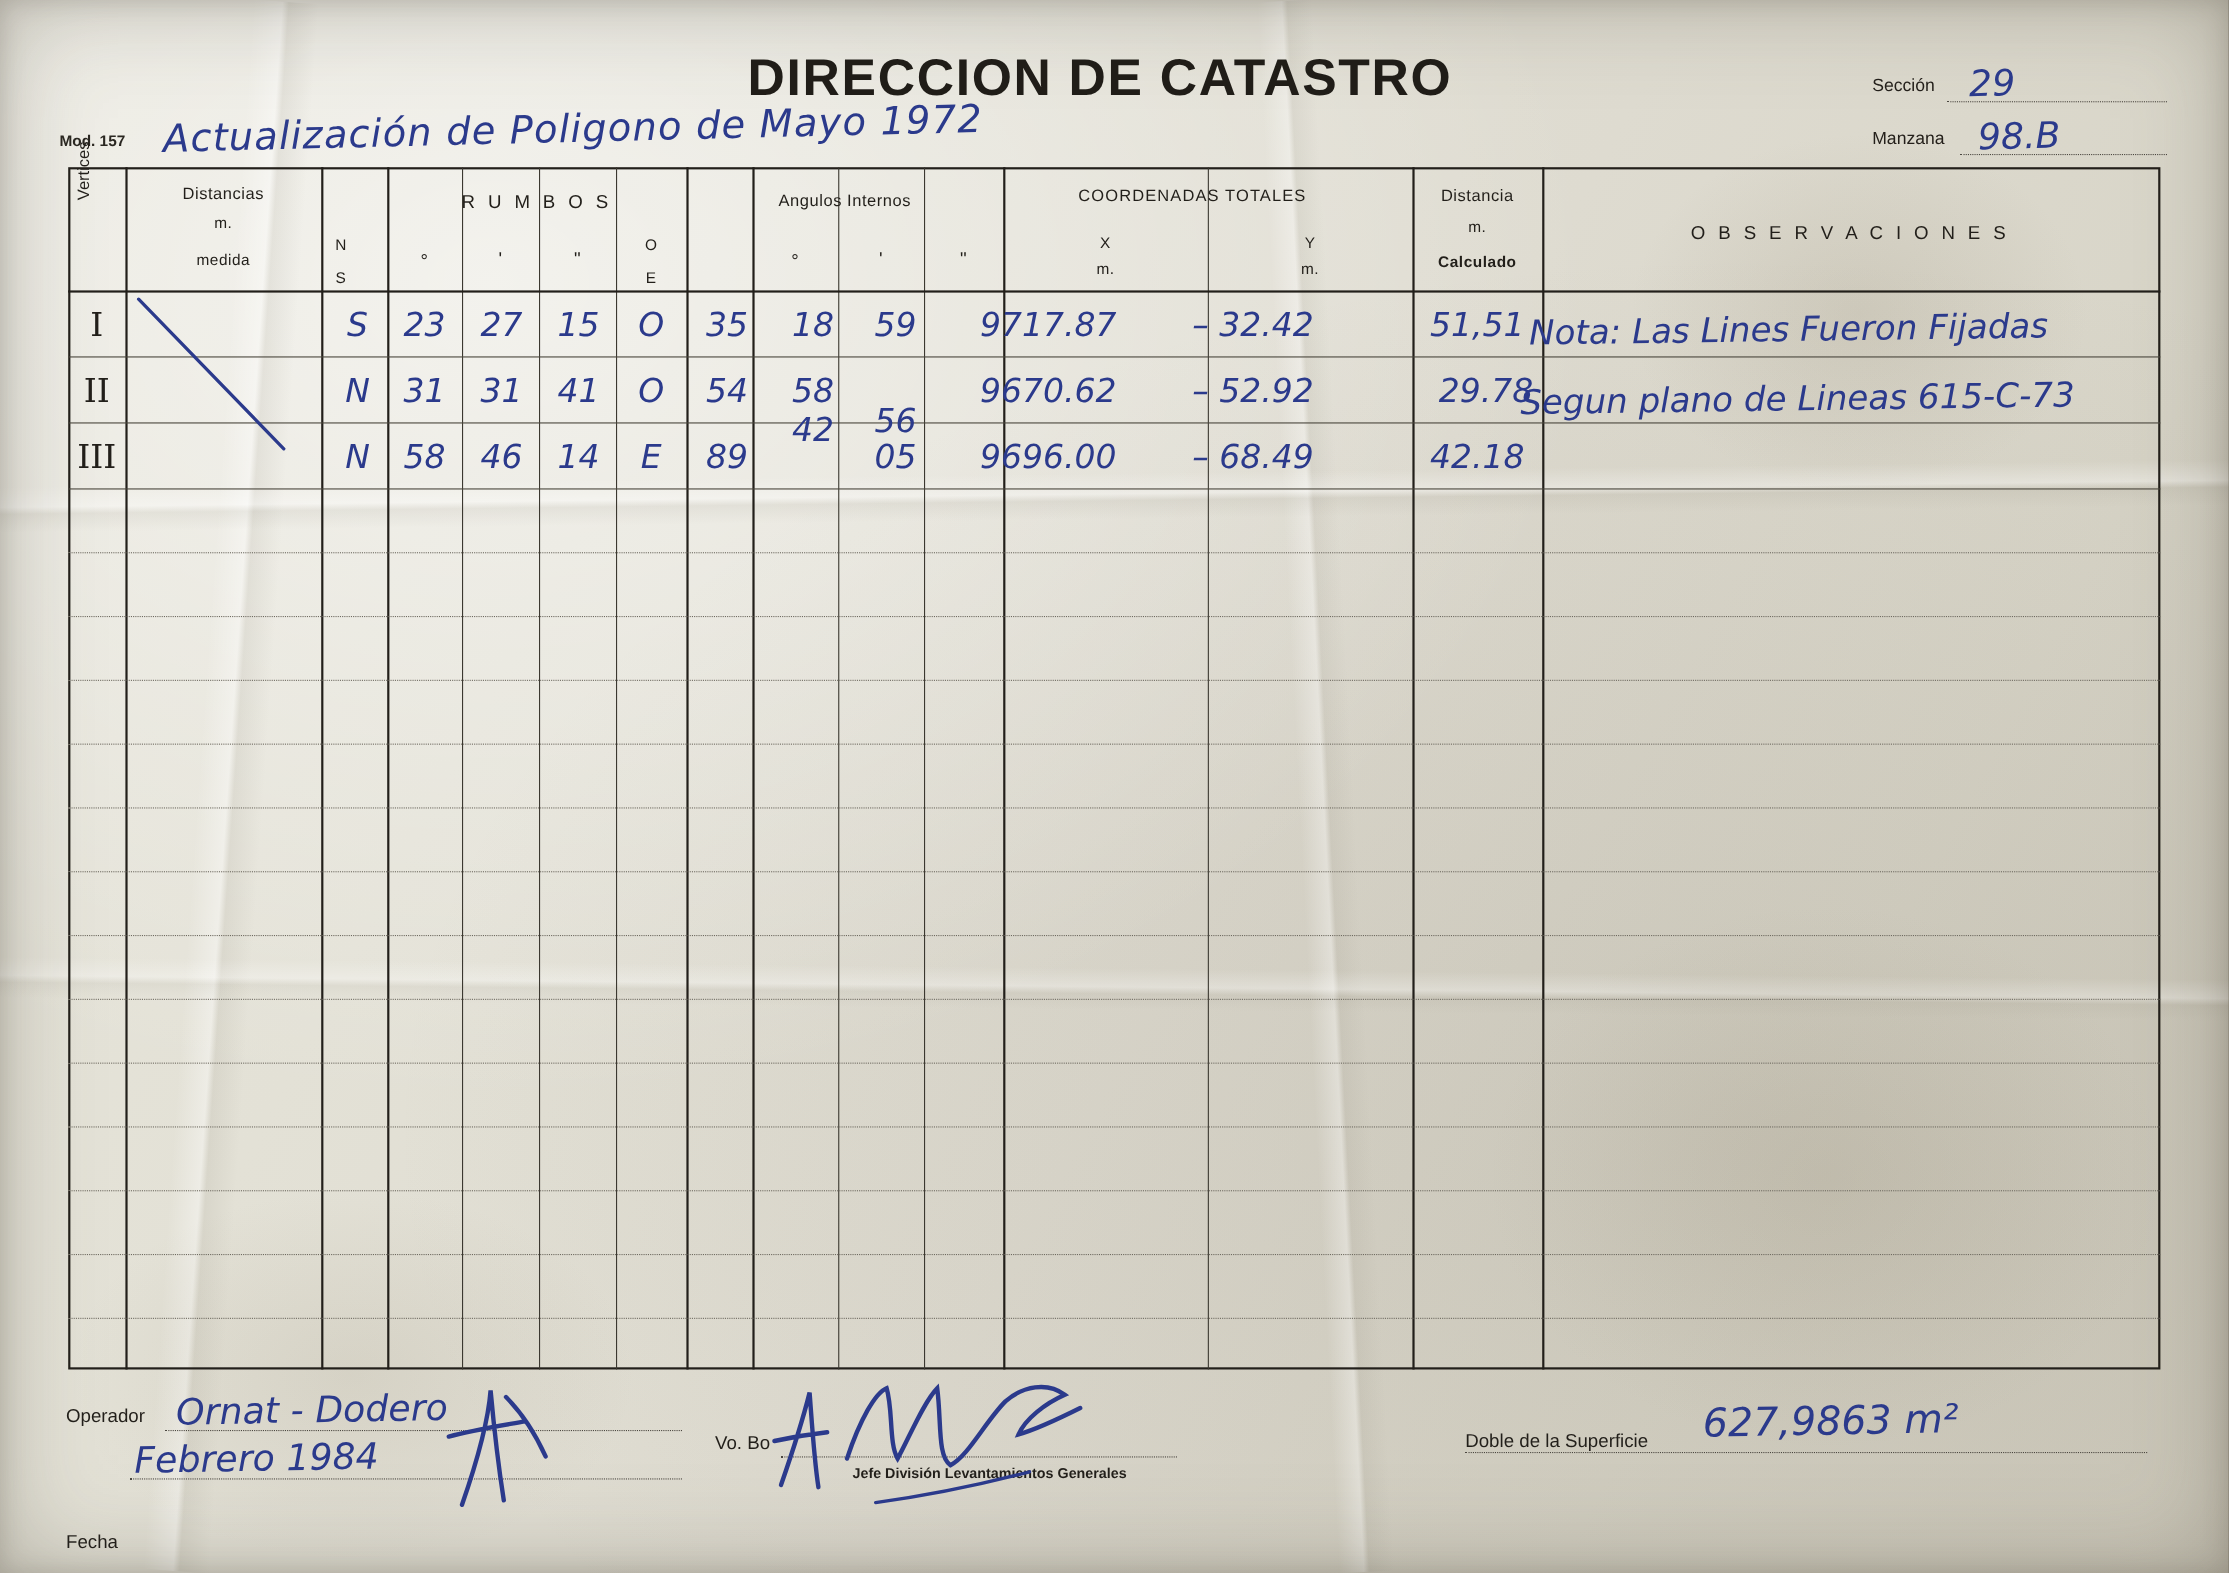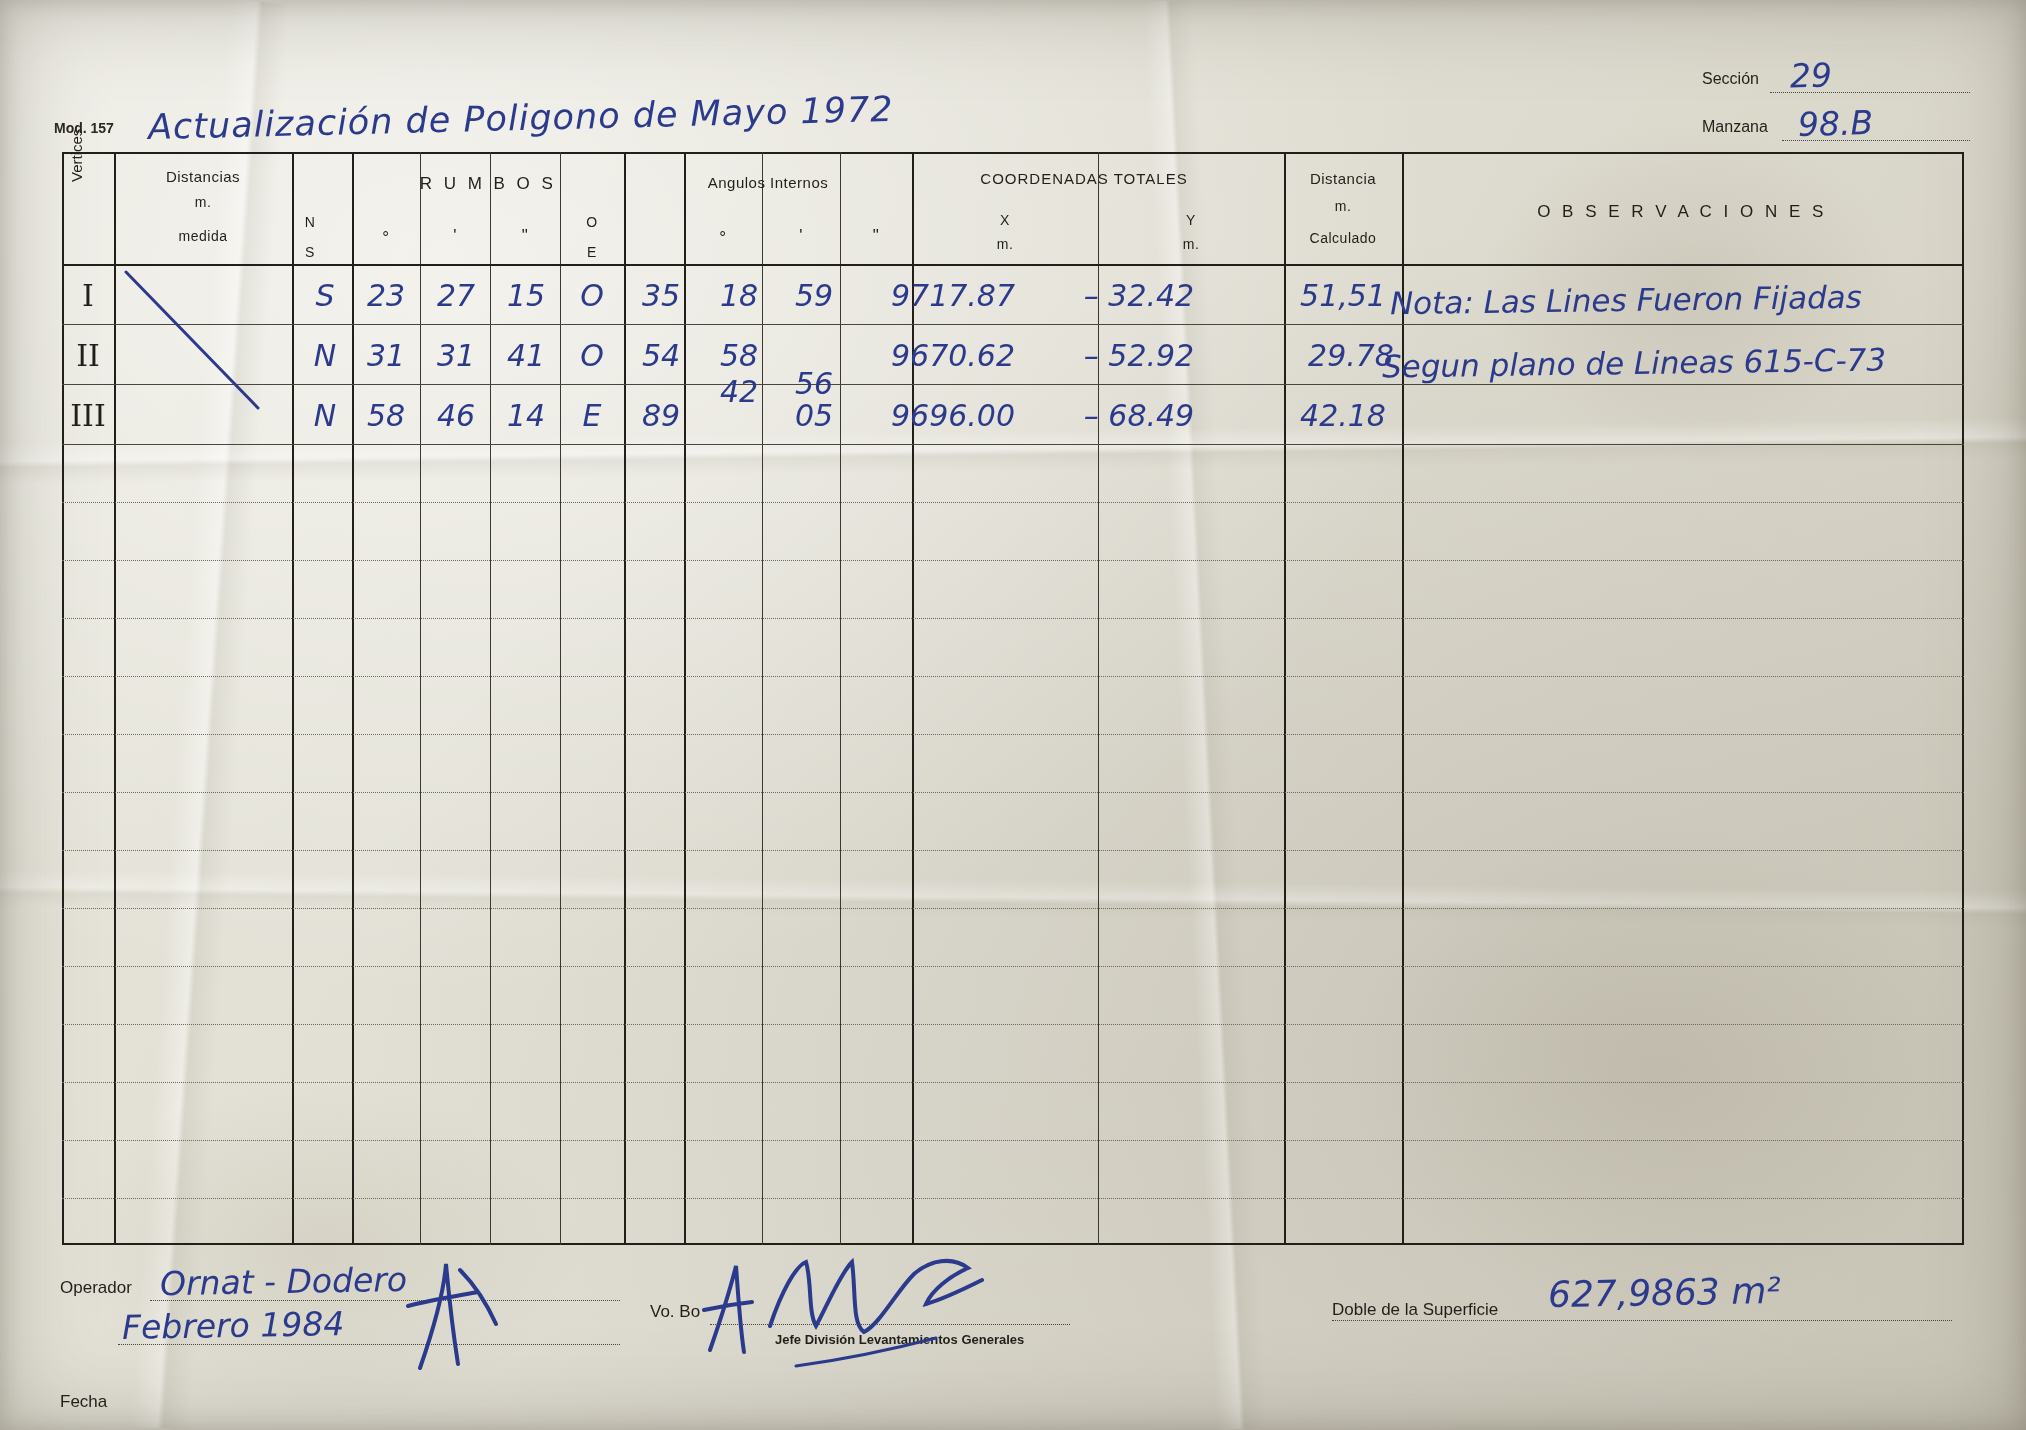--- a/index.html
+++ b/index.html
@@ -208,20 +208,21 @@
 
   <div class="crease" style="left:180px; top:0; width:60px; height:1430px; transform:rotate(4deg); opacity:.5;"></div>
   <div class="crease" style="left:1180px; top:0; width:50px; height:1430px; transform:rotate(-3deg); opacity:.45;"></div>
   <div class="crease" style="left:0; top:430px; width:2026px; height:42px; background:linear-gradient(to bottom, rgba(255,255,255,0) 0%, rgba(255,255,255,0.6) 45%, rgba(140,135,120,0.18) 60%, rgba(255,255,255,0) 100%); transform:rotate(-0.7deg); opacity:.6;"></div>
   <div class="crease" style="left:0; top:880px; width:2026px; height:38px; background:linear-gradient(to bottom, rgba(255,255,255,0) 0%, rgba(255,255,255,0.55) 45%, rgba(140,135,120,0.16) 62%, rgba(255,255,255,0) 100%); transform:rotate(0.6deg); opacity:.55;"></div>
   <div class="stain" style="left:1480px; top:120px; width:420px; height:330px; background:radial-gradient(ellipse, rgba(150,140,118,0.20) 0%, rgba(150,140,118,0) 70%);"></div>
   <div class="stain" style="left:1350px; top:820px; width:620px; height:500px; background:radial-gradient(ellipse, rgba(150,140,118,0.18) 0%, rgba(150,140,118,0) 70%);"></div>
   <div class="stain" style="left:60px; top:1080px; width:520px; height:340px; background:radial-gradient(ellipse, rgba(150,140,118,0.16) 0%, rgba(150,140,118,0) 70%);"></div>
   <div class="edge-shadow"></div>
 
+  <div id="doc-title">DIRECCION DE CATASTRO</div>
   <div id="mod-label">Mod. 157</div>
   <div id="subtitle-hand">Actualización de Poligono de Mayo 1972</div>
 
   <div class="hdr-field" style="left:1702px; top:70px;">Sección</div>
   <div class="hdr-line" style="left:1770px; top:92px; width:200px;"></div>
   <div class="hdr-val" style="left:1790px; top:56px;">29</div>
 
   <div class="hdr-field" style="left:1702px; top:118px;">Manzana</div>
   <div class="hdr-line" style="left:1782px; top:140px; width:188px;"></div>
   <div class="hdr-val" style="left:1798px; top:104px;">98.B</div>
@@ -284,21 +285,21 @@
     <div class="colhdr" style="left:778px; top:74px; width:72px;">"</div>
 
     <div class="colhdr sm" style="left:850px; top:18px; width:344px; letter-spacing:1px;">COORDENADAS TOTALES</div>
     <div class="colhdr xs" style="left:850px; top:60px; width:186px;">X</div>
     <div class="colhdr xs" style="left:850px; top:84px; width:186px;">m.</div>
     <div class="colhdr xs" style="left:1036px; top:60px; width:186px;">Y</div>
     <div class="colhdr xs" style="left:1036px; top:84px; width:186px;">m.</div>
 
     <div class="colhdr sm" style="left:1222px; top:18px; width:118px;">Distancia</div>
     <div class="colhdr xs" style="left:1222px; top:46px; width:118px;">m.</div>
-    <div class="colhdr xs" style="left:1222px; top:78px; width:118px;">Calculado</div>
+    <div class="colhdr xs" style="left:1222px; top:78px; width:118px;font-weight:bold;">Calculado</div>
 
     <div class="colhdr sp" style="left:1340px; top:50px; width:560px;">O B S E R V A C I O N E S</div>
   </div>
 
   <div id="vertices-label">Vertices</div>
 
   <svg id="diag-slash" viewBox="0 0 145 148">
     <line x1="6" y1="4" x2="138" y2="140" stroke="#2b3a8c" stroke-width="3" stroke-linecap="round"></line>
   </svg>
 

